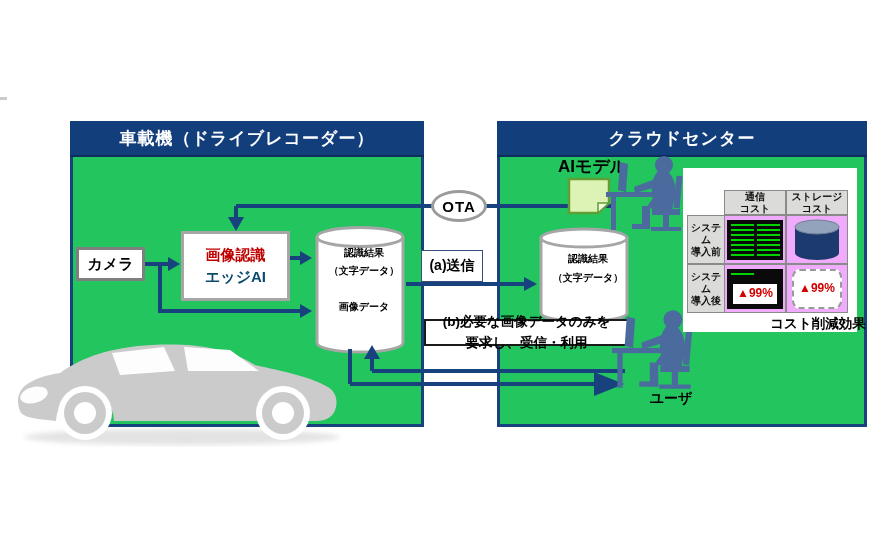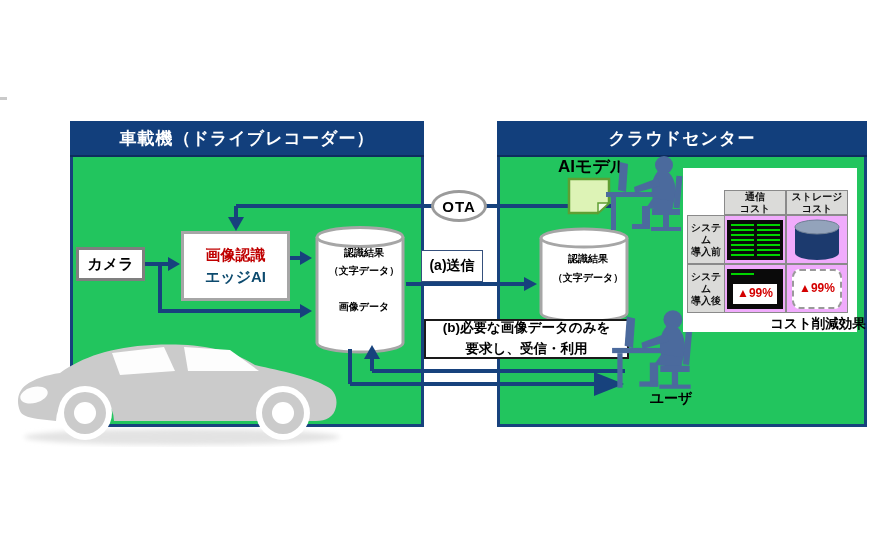--- a/index.html
+++ b/index.html
@@ -112,21 +112,21 @@
       <polygon points="524,277 524,291 537,284"></polygon>
       <polygon points="364,359 380,359 372,345"></polygon>
       <polygon points="594,372 594,396 624,384"></polygon>
     </g>
   </svg>
 
   <div class="abs whitebox b" style="left:431px;top:190px;width:56px;height:32px;border:3px solid #9b9b9b;border-radius:50%;font-size:15px;letter-spacing:1px;">OTA</div>
 
   <div class="abs whitebox b" style="left:421px;top:250px;width:62px;height:32px;border:1.5px solid #35507c;font-size:14px;">(a)送信</div>
 
-  <div class="abs whitebox" style="left:424px;top:319px;width:205px;height:40px;border:2px solid #1a1a1a;flex-direction:column;">
+  <div class="abs whitebox" style="left:424px;top:319px;width:205px;height:27px;border:2px solid #1a1a1a;flex-direction:column;">
     <div class="b" style="font-size:13.5px;line-height:1.55;">(b)必要な画像データのみを</div>
     <div class="b" style="font-size:13.5px;line-height:1.55;">要求し、受信・利用</div>
   </div>
 
   <div class="abs lbl" style="left:558px;top:155px;width:76px;font-size:17px;">AIモデル</div>
   <svg class="abs" style="left:567px;top:177px;" width="44" height="38" viewBox="0 0 44 38">
     <path d="M2,2 H42 V26 L31,36 H2 Z" fill="#ddf3b6" stroke="#5f9f33" stroke-width="2.5"></path>
     <path d="M42,26 L31,36 V26 Z" fill="#f2fbe4" stroke="#5f9f33" stroke-width="1.5"></path>
   </svg>
 

